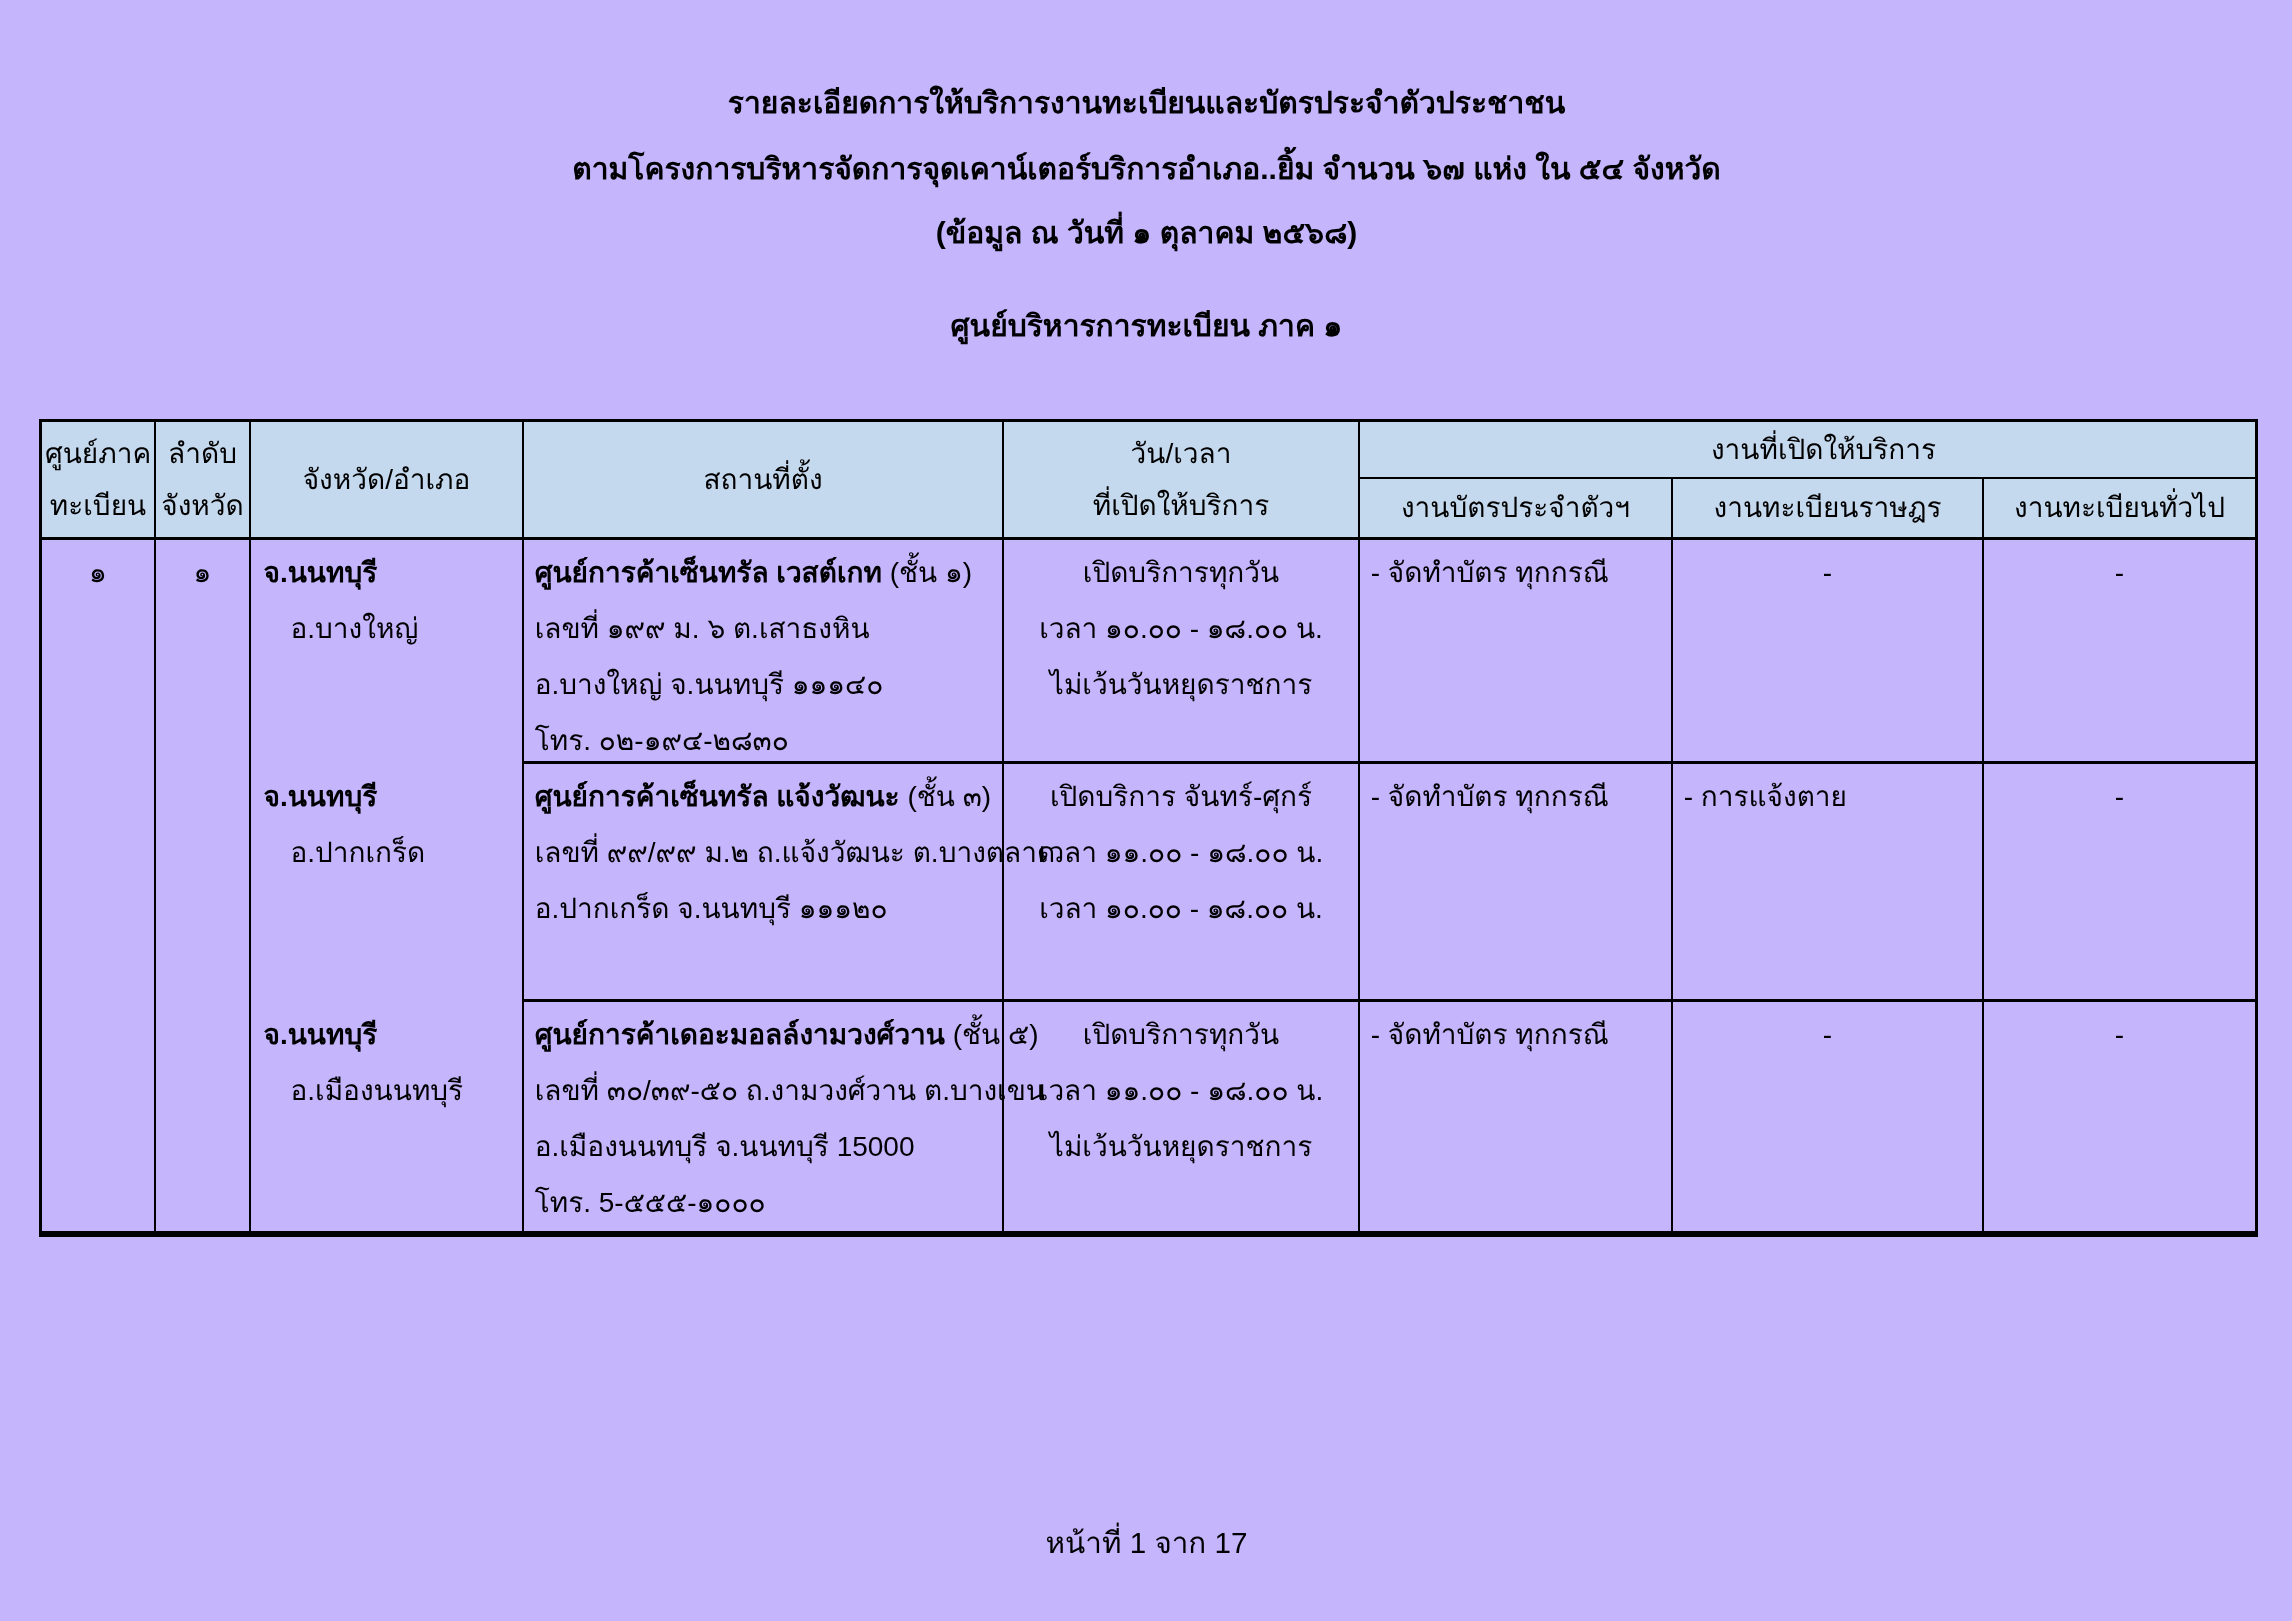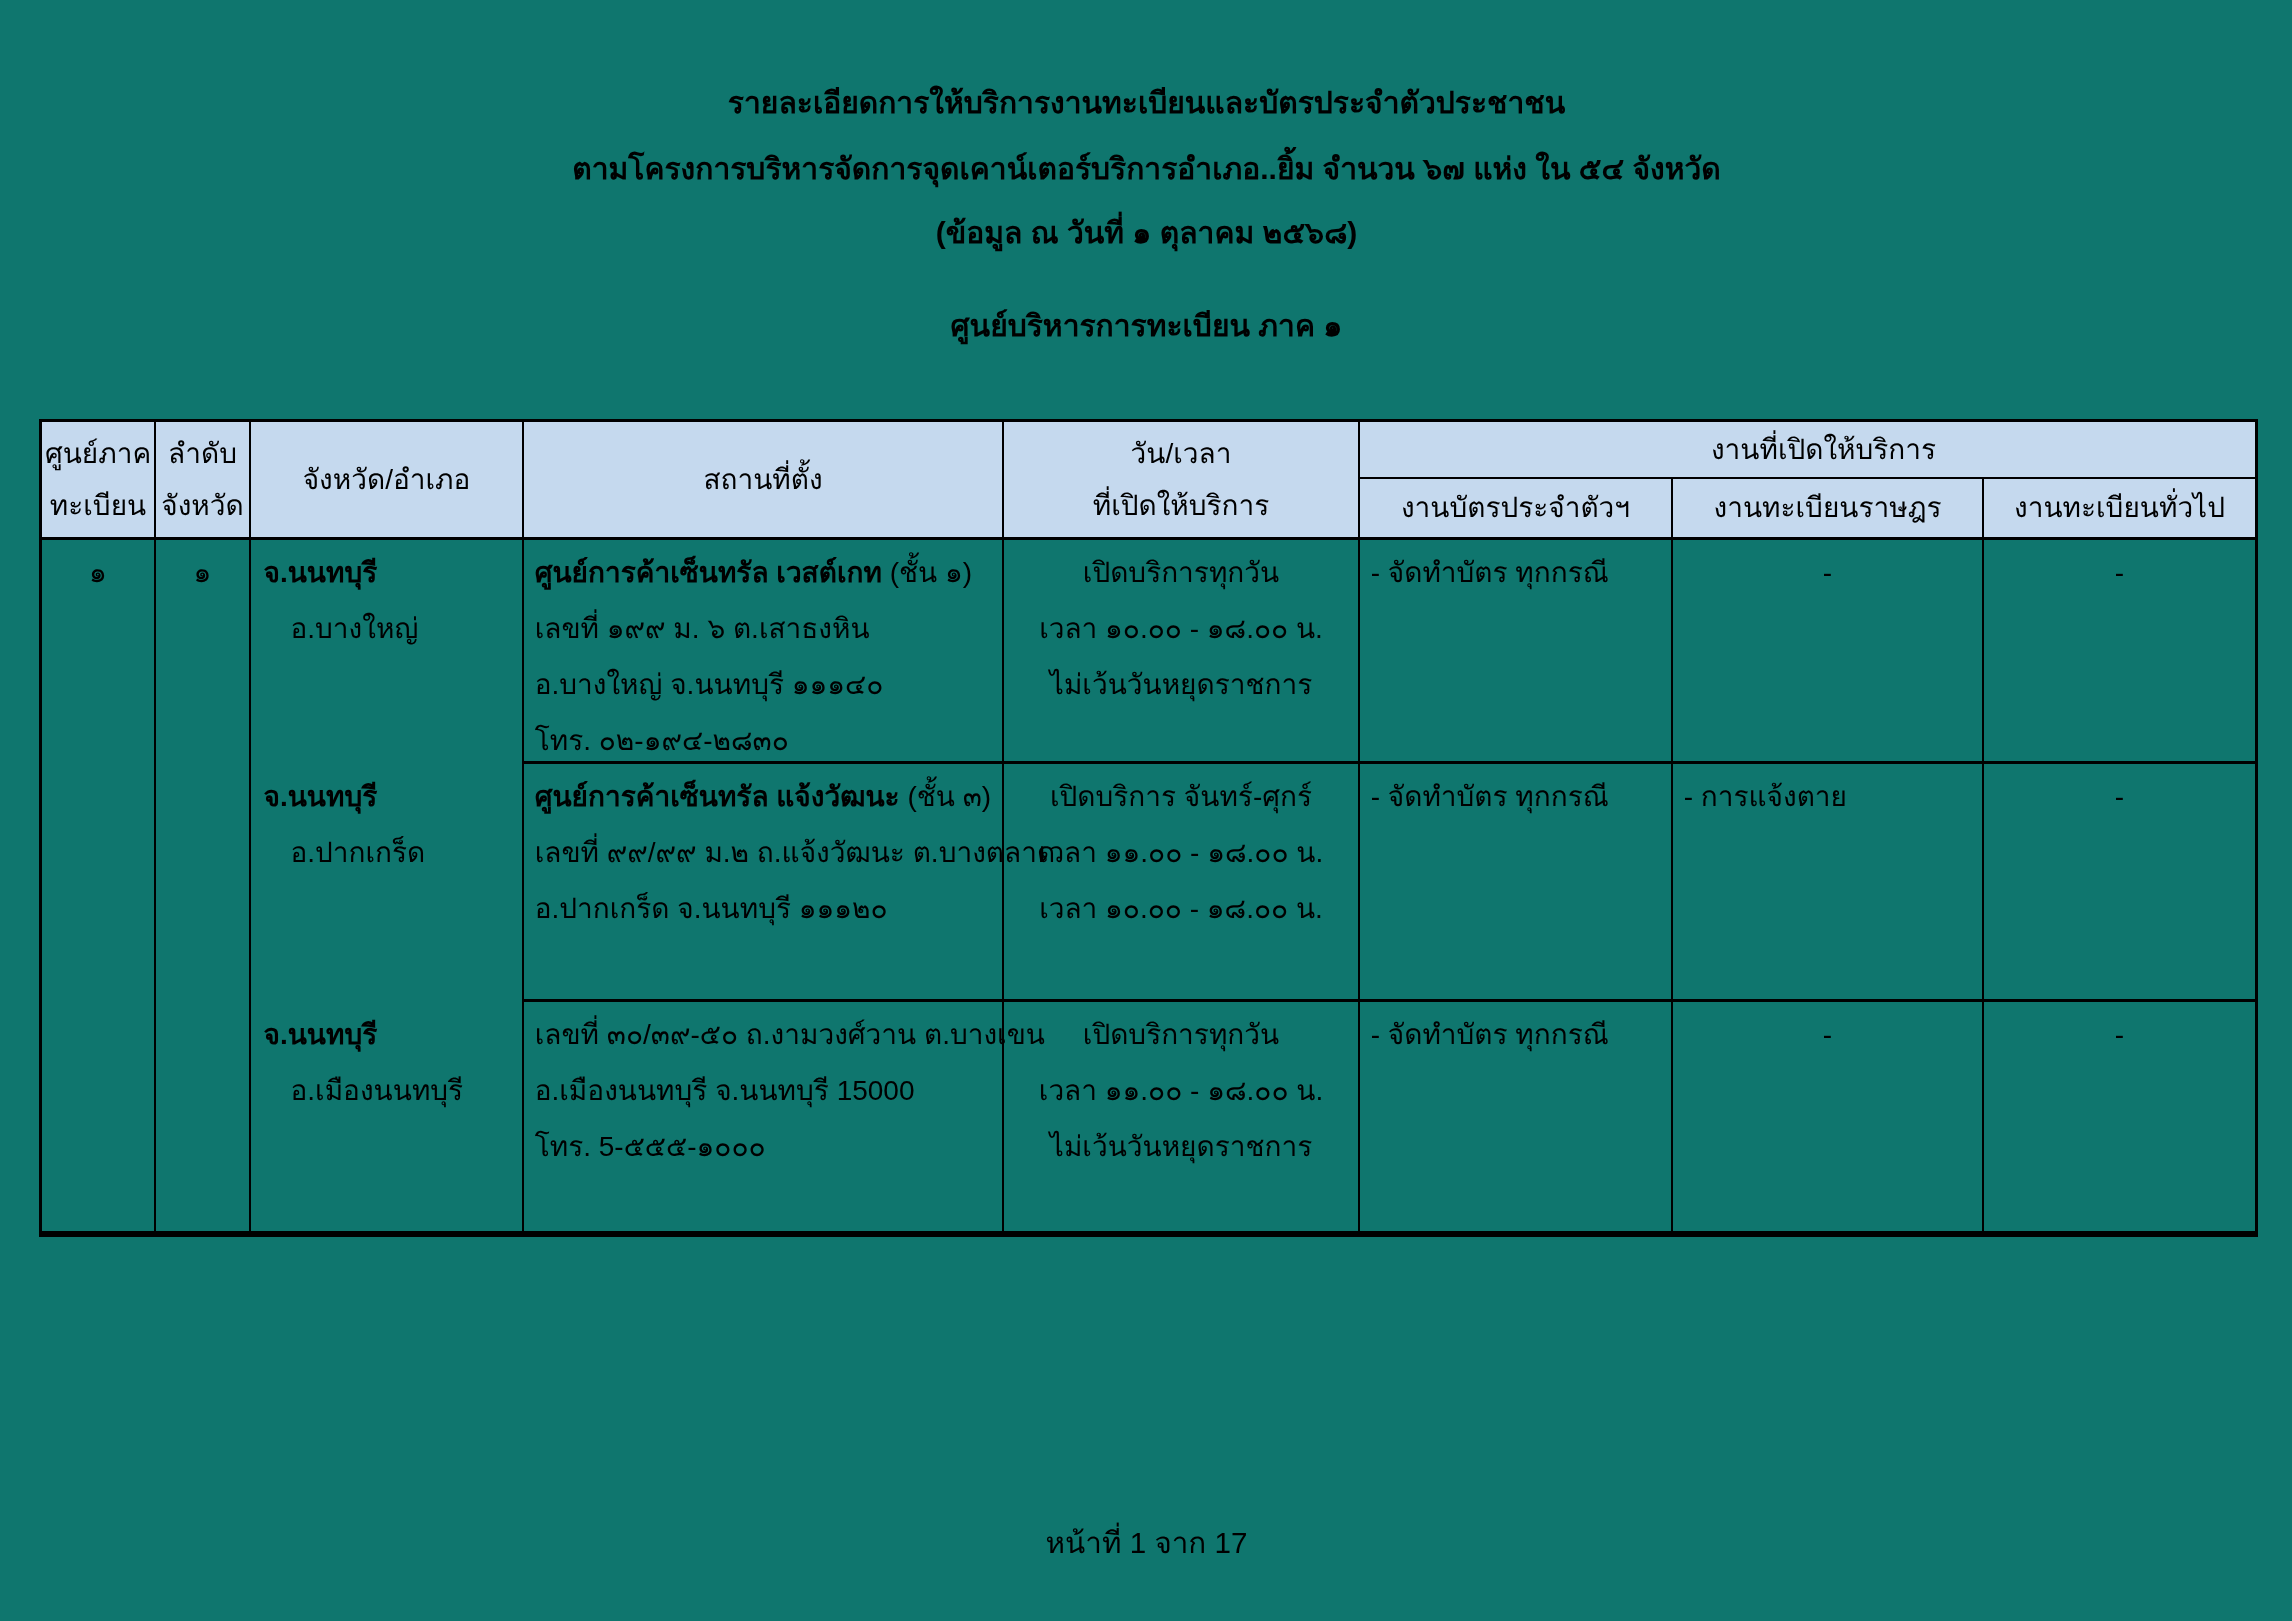--- a/index.html
+++ b/index.html
@@ -1,21 +1,21 @@
 <!DOCTYPE html>
 <html style="font-size:14.3px"><head>
 <meta charset="utf-8">
 <style>
   * { box-sizing: border-box; margin: 0; padding: 0; }
   html,body { background:#888; }
   .page {
     position: relative;
     width: 2293px;
     height: 1621px;
-    background: #0f766e;
+    background: #c4b5fd;
     font-family: "Liberation Sans", sans-serif;
     color: #000000;
     overflow: hidden;
   }
   .title-line {
     position: absolute;
     left: 0; right: 0;
     text-align: center;
     font-size: 30px;
     font-weight: bold;
@@ -173,20 +173,21 @@
       <p>- จัดทำบัตร ทุกกรณี</p>
     </div>
     <div class="cell body-cell svc-cell br bb" style="grid-column:7;grid-row:4">
       <p>- การแจ้งตาย</p>
     </div>
     <div class="cell body-cell dash-cell bb" style="grid-column:8;grid-row:4">
       <p>-</p>
     </div>
 
     <div class="cell body-cell loc-cell br" style="grid-column:4;grid-row:5">
+      <p><span class="bold">ศูนย์การค้าเดอะมอลล์งามวงศ์วาน</span> <span>(ชั้น ๕)</span></p>
       <p>เลขที่ ๓๐/๓๙-๕๐ ถ.งามวงศ์วาน ต.บางเขน</p>
       <p>อ.เมืองนนทบุรี จ.นนทบุรี 15000</p>
       <p>โทร. 5-๕๕๕-๑๐๐๐</p>
     </div>
     <div class="cell body-cell c-center br" style="grid-column:5;grid-row:5">
       <p>เปิดบริการทุกวัน</p>
       <p>เวลา ๑๑.๐๐ - ๑๘.๐๐ น.</p>
       <p>ไม่เว้นวันหยุดราชการ</p>
     </div>
     <div class="cell body-cell svc-cell br" style="grid-column:6;grid-row:5">

